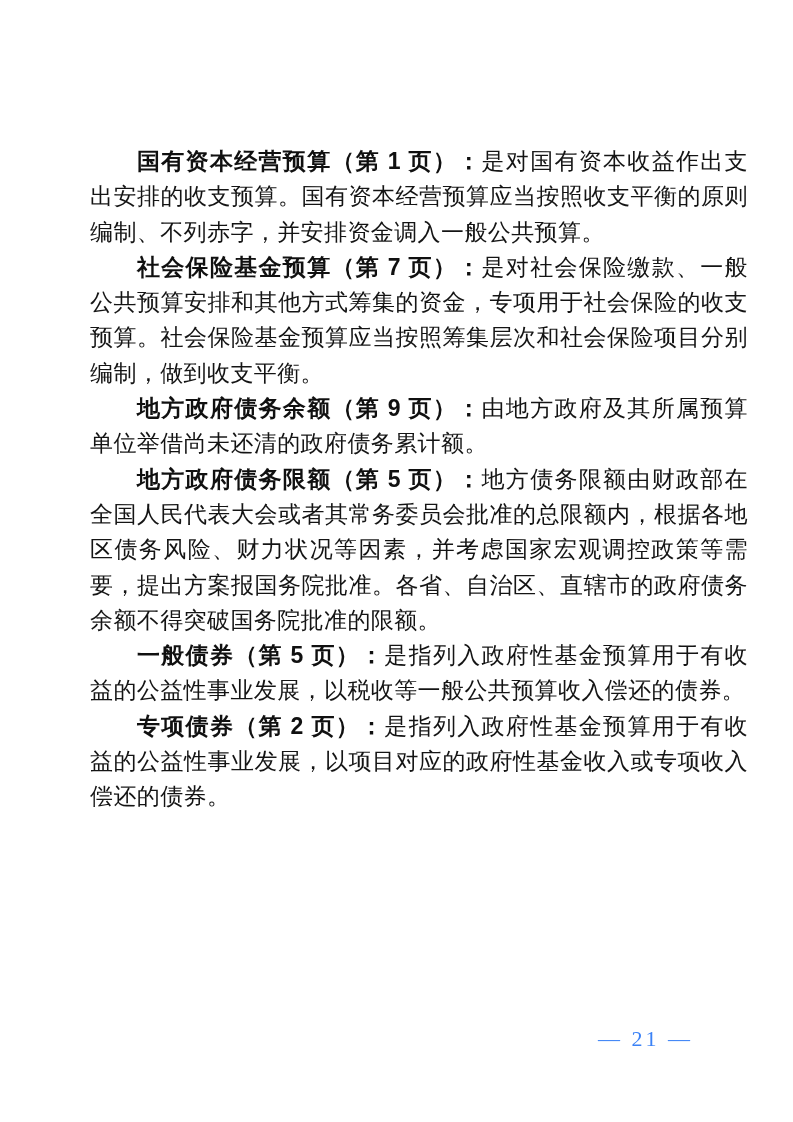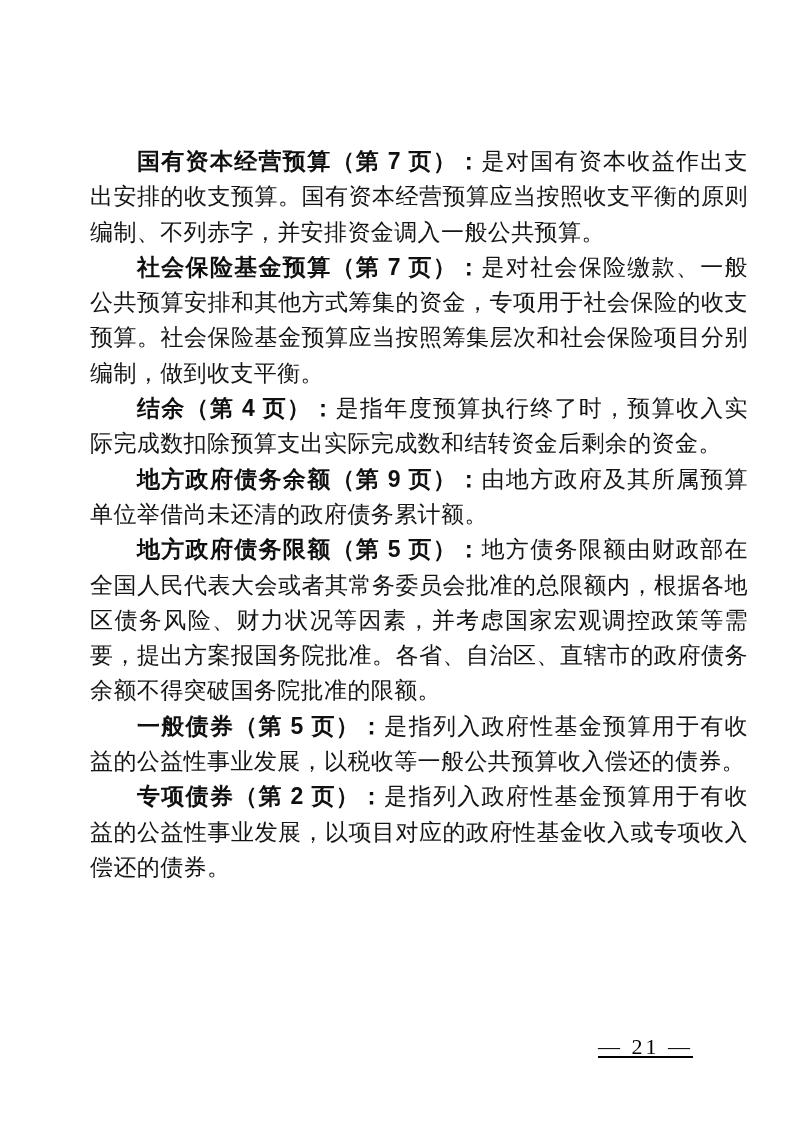--- a/index.html
+++ b/index.html
@@ -47,42 +47,40 @@
   .footer {
     position: absolute;
     left: 0;
     top: 1026px;
     width: 793px;
     height: 40px;
   }
   .page-number {
     position: absolute;
     left: 598px;
-    top: 8px;
+    top: 0;
     font-size: 22px;
     letter-spacing: 3px;
-    color: #000000;
+    color: #3b82f6;
     font-family: "Liberation Serif", serif;
     white-space: nowrap;
-    text-decoration: underline;
   }
 </style>
 </head>
 <body>
 
 <div class="page">
 
   <div class="content">
 
 
-    <p class="para"><span class="term">国有资本经营预算（第 7 页）：</span><span>是对国有资本收益作出支出安排的收支预算。国有资本经营预算应当按照收支平衡的原则编制、不列赤字，并安排资金调入一般公共预算。</span></p>
+    <p class="para"><span class="term">国有资本经营预算（第 1 页）：</span><span>是对国有资本收益作出支出安排的收支预算。国有资本经营预算应当按照收支平衡的原则编制、不列赤字，并安排资金调入一般公共预算。</span></p>
 
     <p class="para"><span class="term">社会保险基金预算（第 7 页）：</span><span>是对社会保险缴款、一般公共预算安排和其他方式筹集的资金，专项用于社会保险的收支预算。社会保险基金预算应当按照筹集层次和社会保险项目分别编制，做到收支平衡。</span></p>
 
-    <p class="para"><span class="term">结余（第 4 页）：</span><span>是指年度预算执行终了时，预算收入实际完成数扣除预算支出实际完成数和结转资金后剩余的资金。</span></p>
 
     <p class="para"><span class="term">地方政府债务余额（第 9 页）：</span><span>由地方政府及其所属预算单位举借尚未还清的政府债务累计额。</span></p>
 
     <p class="para"><span class="term">地方政府债务限额（第 5 页）：</span><span>地方债务限额由财政部在全国人民代表大会或者其常务委员会批准的总限额内，根据各地区债务风险、财力状况等因素，并考虑国家宏观调控政策等需要，提出方案报国务院批准。各省、自治区、直辖市的政府债务余额不得突破国务院批准的限额。</span></p>
 
     <p class="para"><span class="term">一般债券（第 5 页）：</span><span>是指列入政府性基金预算用于有收益的公益性事业发展，以税收等一般公共预算收入偿还的债券。</span></p>
 
     <p class="para"><span class="term">专项债券（第 2 页）：</span><span>是指列入政府性基金预算用于有收益的公益性事业发展，以项目对应的政府性基金收入或专项收入偿还的债券。</span></p>
 
   </div>

